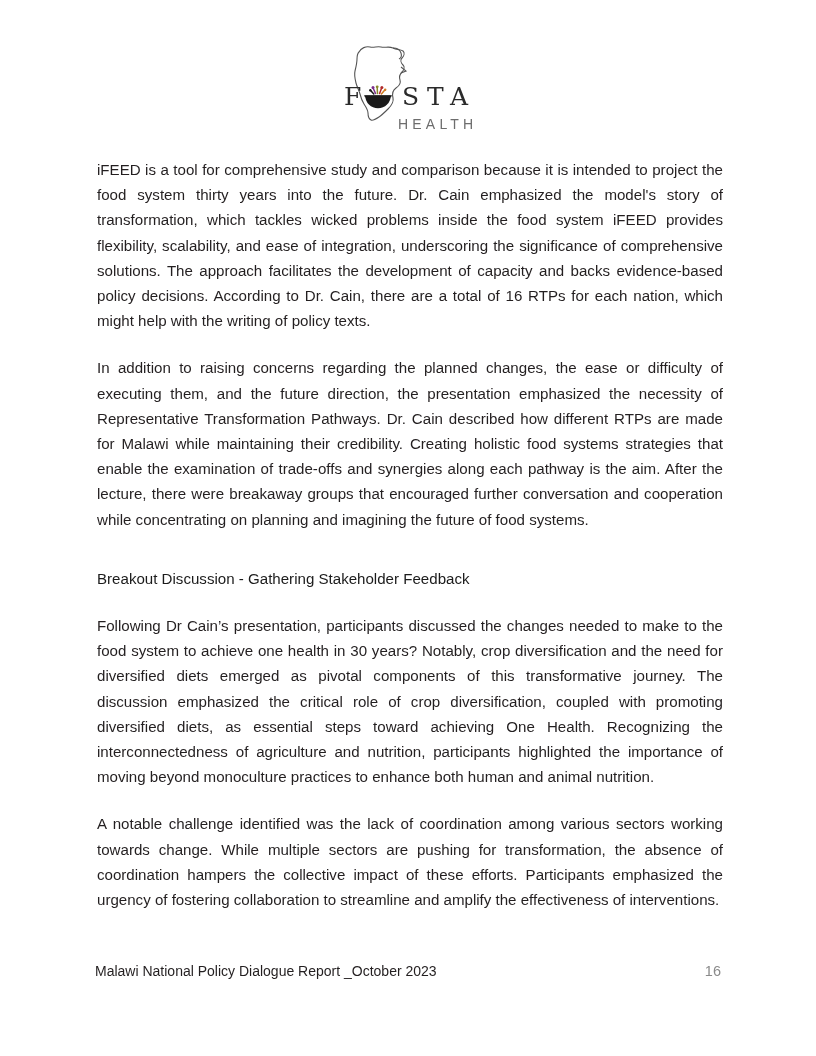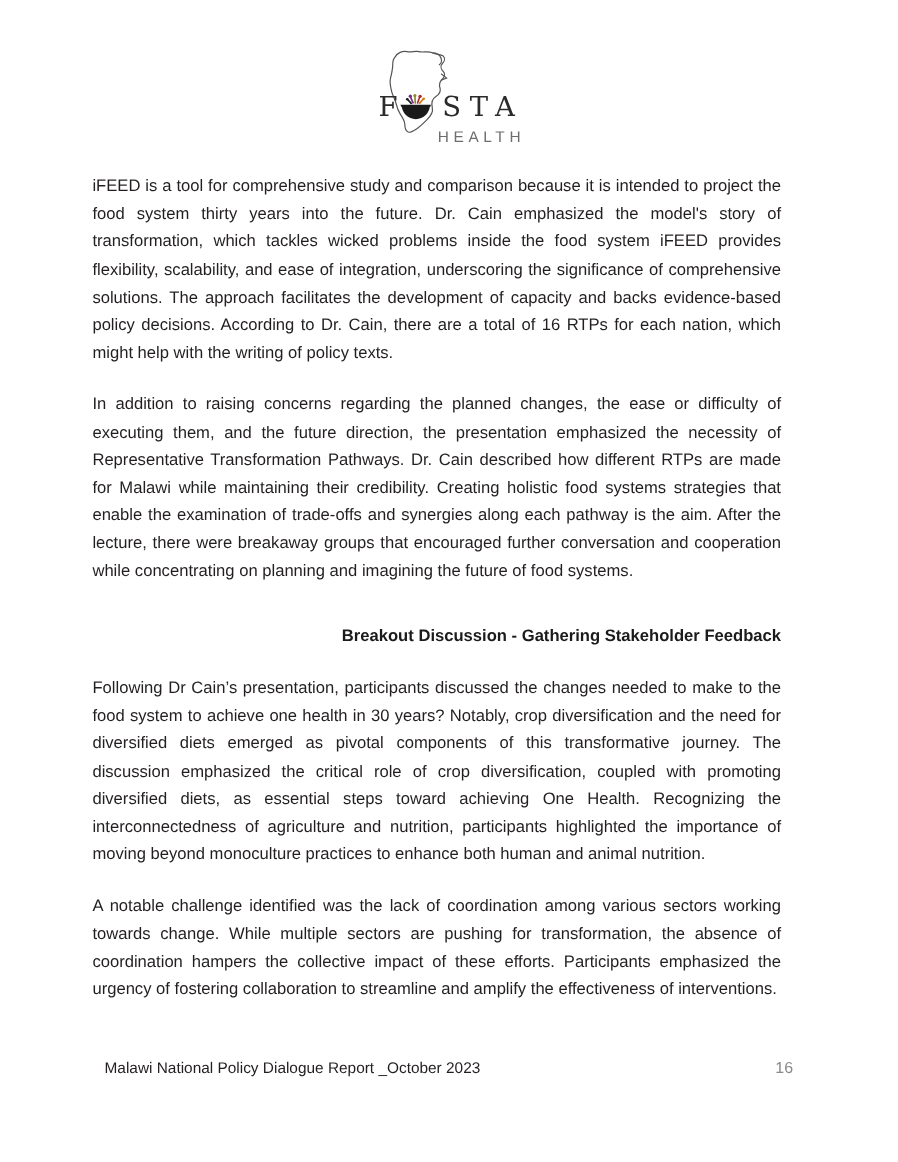--- a/index.html
+++ b/index.html
@@ -78,43 +78,43 @@
     font-size: 14px;
     letter-spacing: 4.2px;
     color: #6d6d6d;
     font-family: "Liberation Sans", "DejaVu Sans", sans-serif;
     white-space: pre;
   }
 
   
   .content {
     position: absolute;
-    left: 84px;
+    left: 97px;
     top: 157px;
     width: 626px;
   }
   p.body-para {
     margin: 0 0 22px 0;
     font-size: 15.1px;
     line-height: 25.2px;
     text-align: justify;
     color: #231f20;
     -webkit-hyphens: none;
     hyphens: none;
   }
   p.body-para:last-child { margin-bottom: 16px; }
 
   h2.section-heading {
     margin: 0 0 0 0;
     padding: 0;
     font-size: 15.1px;
     line-height: 25.2px;
-    font-weight: bold;
+    font-weight: normal;
     color: #1b1b1b;
-    text-align: right;
+    text-align: left;
   }
   .heading-wrap {
     margin: 0 0 22px 0;
   }
   .pre-heading-gap { height: 12px; }
 
   
   .footer {
     position: absolute;
     left: 95px;

